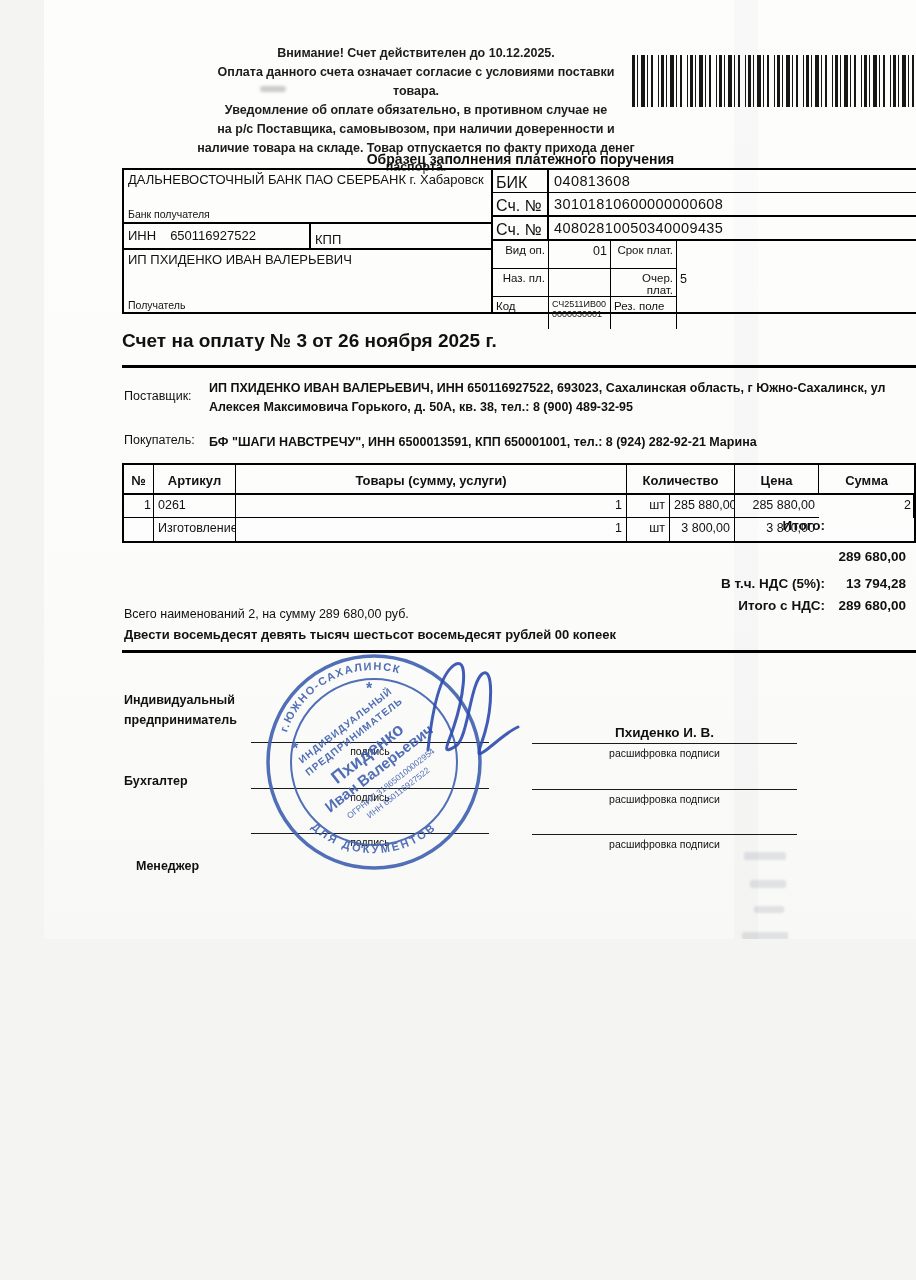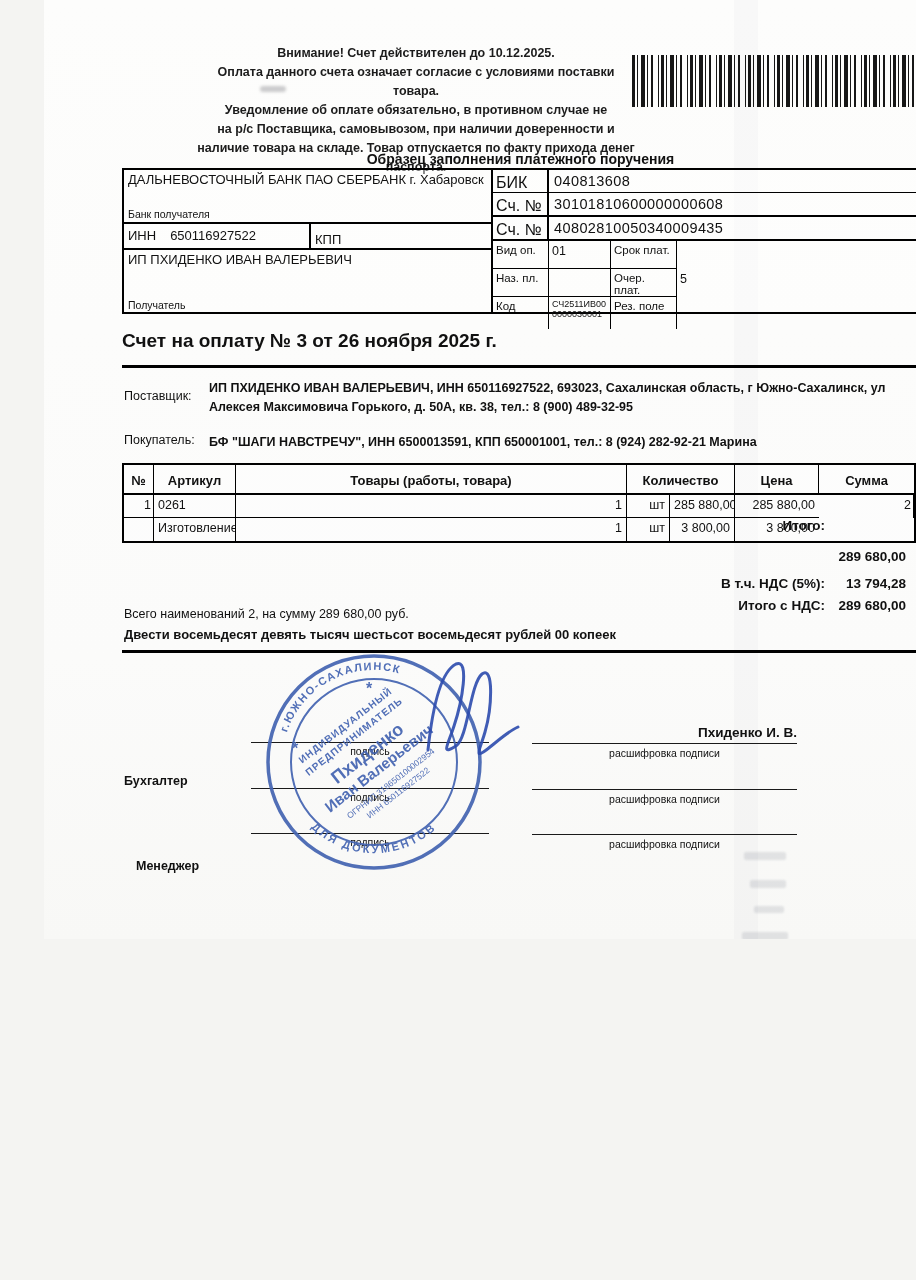--- a/index.html
+++ b/index.html
@@ -37,21 +37,21 @@
   .bt-right{flex:1;display:flex;flex-direction:column;}
   .btr-row{display:flex;box-sizing:border-box;}
   .btr-row.r1{height:26px;border-bottom:1.5px solid #000;}
   .btr-row.r2{height:28px;border-bottom:2px solid #000;}
   .btr-row.r3{height:24px;border-bottom:2px solid #000;}
   .btr-label{width:56px;border-right:2px solid #000;padding:4px 3px 0;font-size:16px;box-sizing:border-box;}
   .btr-value{flex:1;padding:3px 5px 0;font-size:14.5px;letter-spacing:.4px;}
   .btr-grid{flex:1;display:grid;grid-template-columns:56px 62px 66px 1fr;grid-template-rows:1fr 1fr 1.15fr;}
   .bg-cell{box-sizing:border-box;padding:3px 3px 0;font-size:11.5px;}
   .bg-cell.bl{border-right:1.5px solid #000;}
-  .bg-cell.bb{border-bottom:1.5px solid #000;}
+  .bg-cell.bb{border-bottom:1.5px solid #000;text-align:right;}
   .bg-cell.val{font-size:12.5px;}
   .bg-cell.kod{font-size:9px;line-height:1.15;padding-top:2px;}
 
   
   .inv-title{position:absolute;left:78px;top:330px;font-size:19px;font-weight:bold;}
   .rule-1{position:absolute;left:78px;top:365px;width:799px;height:3px;background:#000;}
   .rule-2{position:absolute;left:78px;top:650px;width:799px;height:2.5px;background:#000;}
 
   
   .party-label{position:absolute;left:80px;font-size:12.5px;}
@@ -74,21 +74,21 @@
   .words-line{position:absolute;left:80px;top:627px;font-size:13px;font-weight:bold;}
 
   
   .sig-label{position:absolute;left:80px;width:140px;font-size:12.5px;font-weight:bold;line-height:1.6;}
   .sig-line{position:absolute;height:0;border-top:1.5px solid #1a1a1a;}
   .sig-line.l{left:207px;width:238px;}
   .sig-line.r{left:488px;width:265px;}
   .sig-cap{position:absolute;text-align:center;font-size:10.5px;}
   .sig-cap.l{left:207px;width:238px;}
   .sig-cap.r{left:488px;width:265px;}
-  .sig-name{position:absolute;left:488px;width:265px;text-align:right;font-weight:bold;font-size:13.5px;}
+  .sig-name{position:absolute;left:488px;width:265px;text-align:center;font-weight:bold;font-size:13.5px;}
 
   .stamp{position:absolute;left:214px;top:646px;width:232px;height:232px;opacity:.93;}
   .autograph{position:absolute;left:368px;top:650px;width:120px;height:135px;}
 </style>
 </head>
 <body>
 
 <div class="page">
 
   <div class="scanband"></div>
@@ -168,21 +168,21 @@
   <div class="rule-1"></div>
 
   <div class="party-label" style="top:389px;">Поставщик:</div>
   <div class="party-value" style="top:379px;">ИП ПХИДЕНКО ИВАН ВАЛЕРЬЕВИЧ, ИНН 650116927522, 693023, Сахалинская область, г Южно-Сахалинск, ул Алексея Максимовича Горького, д. 50А, кв. 38, тел.: 8 (900) 489-32-95</div>
   <div class="party-label" style="top:433px;">Покупатель:</div>
   <div class="party-value" style="top:433px;">БФ "ШАГИ НАВСТРЕЧУ", ИНН 6500013591, КПП 650001001, тел.: 8 (924) 282-92-21 Марина</div>
 
   <div class="items">
     <div class="ih">№</div>
     <div class="ih">Артикул</div>
-    <div class="ih">Товары (работы, товара)</div>
+    <div class="ih">Товары (сумму, услуги)</div>
     <div class="ih" style="grid-column:4/6;">Количество</div>
     <div class="ih">Цена</div>
     <div class="ih last">Сумма</div>
 
     <div class="ic rb num">1</div>
     <div class="ic rb">0261</div>
     <div class="ic rb rt">1</div>
     <div class="ic rb rt">шт</div>
     <div class="ic rb rt">285 880,00</div>
     <div class="ic rb rt last">285 880,00</div>
@@ -200,20 +200,21 @@
   <div class="t-value" style="top:549px;">289 680,00</div>
   <div class="t-label" style="top:576px;">В т.ч. НДС (5%):</div>
   <div class="t-value" style="top:576px;">13 794,28</div>
   <div class="t-label" style="top:598px;">Итого с НДС:</div>
   <div class="t-value" style="top:598px;">289 680,00</div>
 
   <div class="count-line">Всего наименований 2, на сумму 289 680,00 руб.</div>
   <div class="words-line">Двести восемьдесят девять тысяч шестьсот восемьдесят рублей 00 копеек</div>
   <div class="rule-2"></div>
 
+  <div class="sig-label" style="top:690px;">Индивидуальный предприниматель</div>
   <div class="sig-label" style="top:771px;">Бухгалтер</div>
   <div class="sig-label" style="top:856px;padding-left:12px;">Менеджер</div>
 
   <div class="sig-name" style="top:725px;">Пхиденко И. В.</div>
 
   <div class="sig-line l" style="top:742px;"></div>
   <div class="sig-line r" style="top:743px;"></div>
   <div class="sig-cap l" style="top:745px;">подпись</div>
   <div class="sig-cap r" style="top:747px;">расшифровка подписи</div>
 

